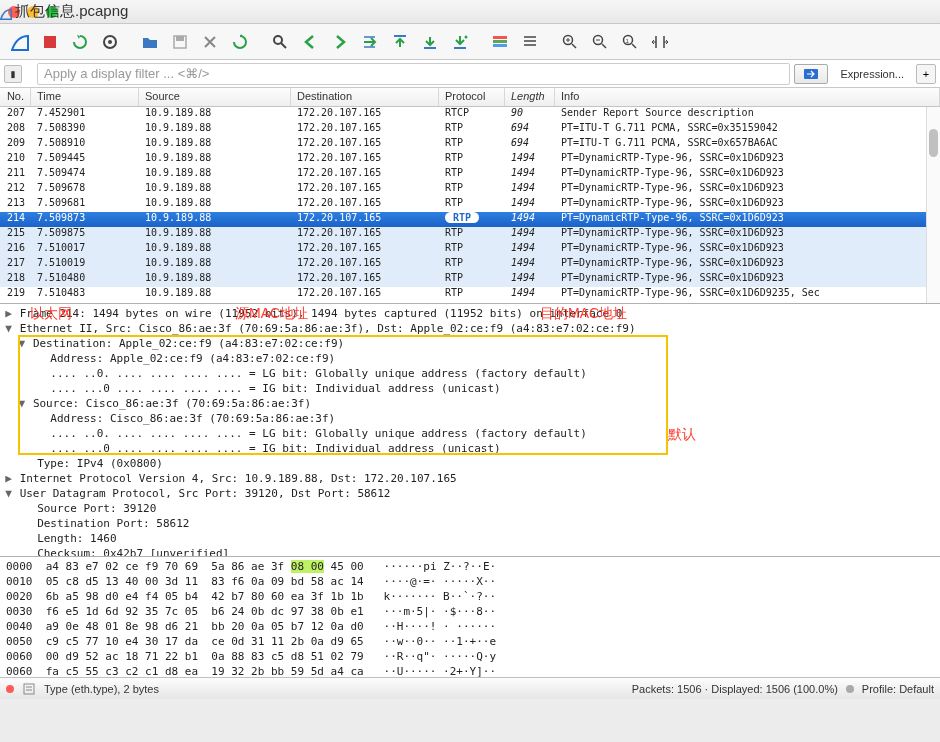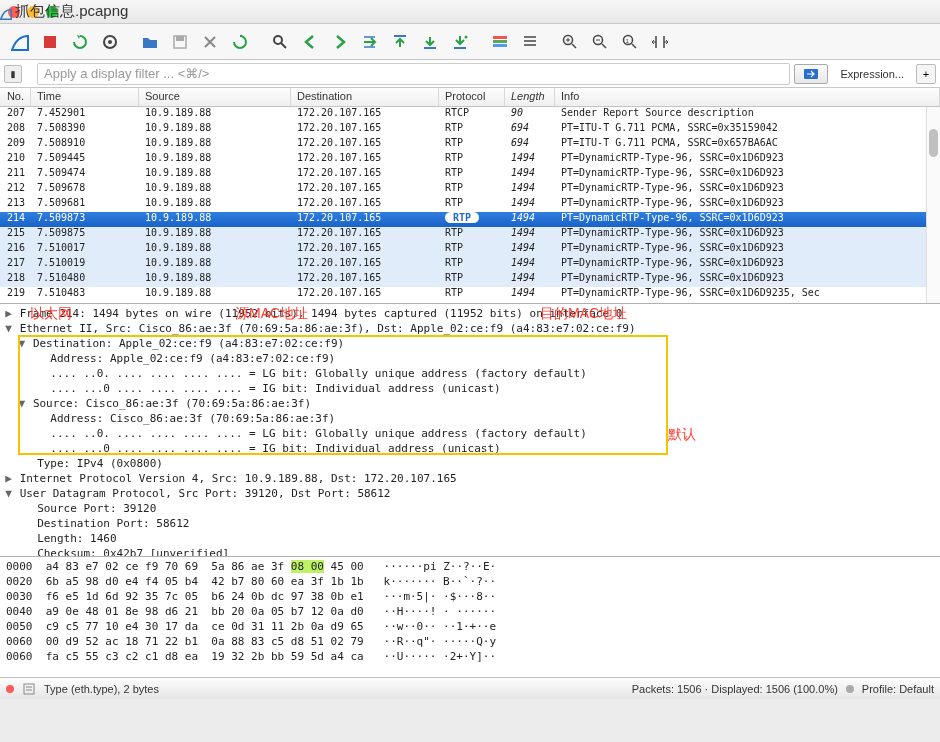--- a/index.html
+++ b/index.html
@@ -374,20 +374,21 @@
   <div class="line"><span class="tri">▶</span> <span>Internet Protocol Version 4, Src: 10.9.189.88, Dst: 172.20.107.165</span></div>
   <div class="line"><span class="tri">▼</span> <span>User Datagram Protocol, Src Port: 39120, Dst Port: 58612</span></div>
   <div class="line">     <span>Source Port: 39120</span></div>
   <div class="line">     <span>Destination Port: 58612</span></div>
   <div class="line">     <span>Length: 1460</span></div>
   <div class="line">     <span>Checksum: 0x42b7 [unverified]</span></div>
 </div>
 
 <div class="hex">
   <div class="hline"><span>0000</span>  <span>a4 83 e7 02 ce f9 70 69  5a 86 ae 3f </span><span class="hexsel">08 00</span><span> 45 00</span><span>   ······pi Z··?··E·</span></div>
+  <div class="hline"><span>0010</span>  <span>05 c8 d5 13 40 00 3d 11  83 f6 0a 09 bd 58 ac 14</span><span>   ····@·=· ·····X··</span></div>
   <div class="hline"><span>0020</span>  <span>6b a5 98 d0 e4 f4 05 b4  42 b7 80 60 ea 3f 1b 1b</span><span>   k······· B··`·?··</span></div>
   <div class="hline"><span>0030</span>  <span>f6 e5 1d 6d 92 35 7c 05  b6 24 0b dc 97 38 0b e1</span><span>   ···m·5|· ·$···8··</span></div>
   <div class="hline"><span>0040</span>  <span>a9 0e 48 01 8e 98 d6 21  bb 20 0a 05 b7 12 0a d0</span><span>   ··H····! · ······</span></div>
   <div class="hline"><span>0050</span>  <span>c9 c5 77 10 e4 30 17 da  ce 0d 31 11 2b 0a d9 65</span><span>   ··w··0·· ··1·+··e</span></div>
   <div class="hline"><span>0060</span>  <span>00 d9 52 ac 18 71 22 b1  0a 88 83 c5 d8 51 02 79</span><span>   ··R··q"· ·····Q·y</span></div>
   <div class="hline"><span>0060</span>  <span>fa c5 55 c3 c2 c1 d8 ea  19 32 2b bb 59 5d a4 ca</span><span>   ··U····· ·2+·Y]··</span></div>
 </div>
 
 <div class="status">
   <div class="sdot"></div>

